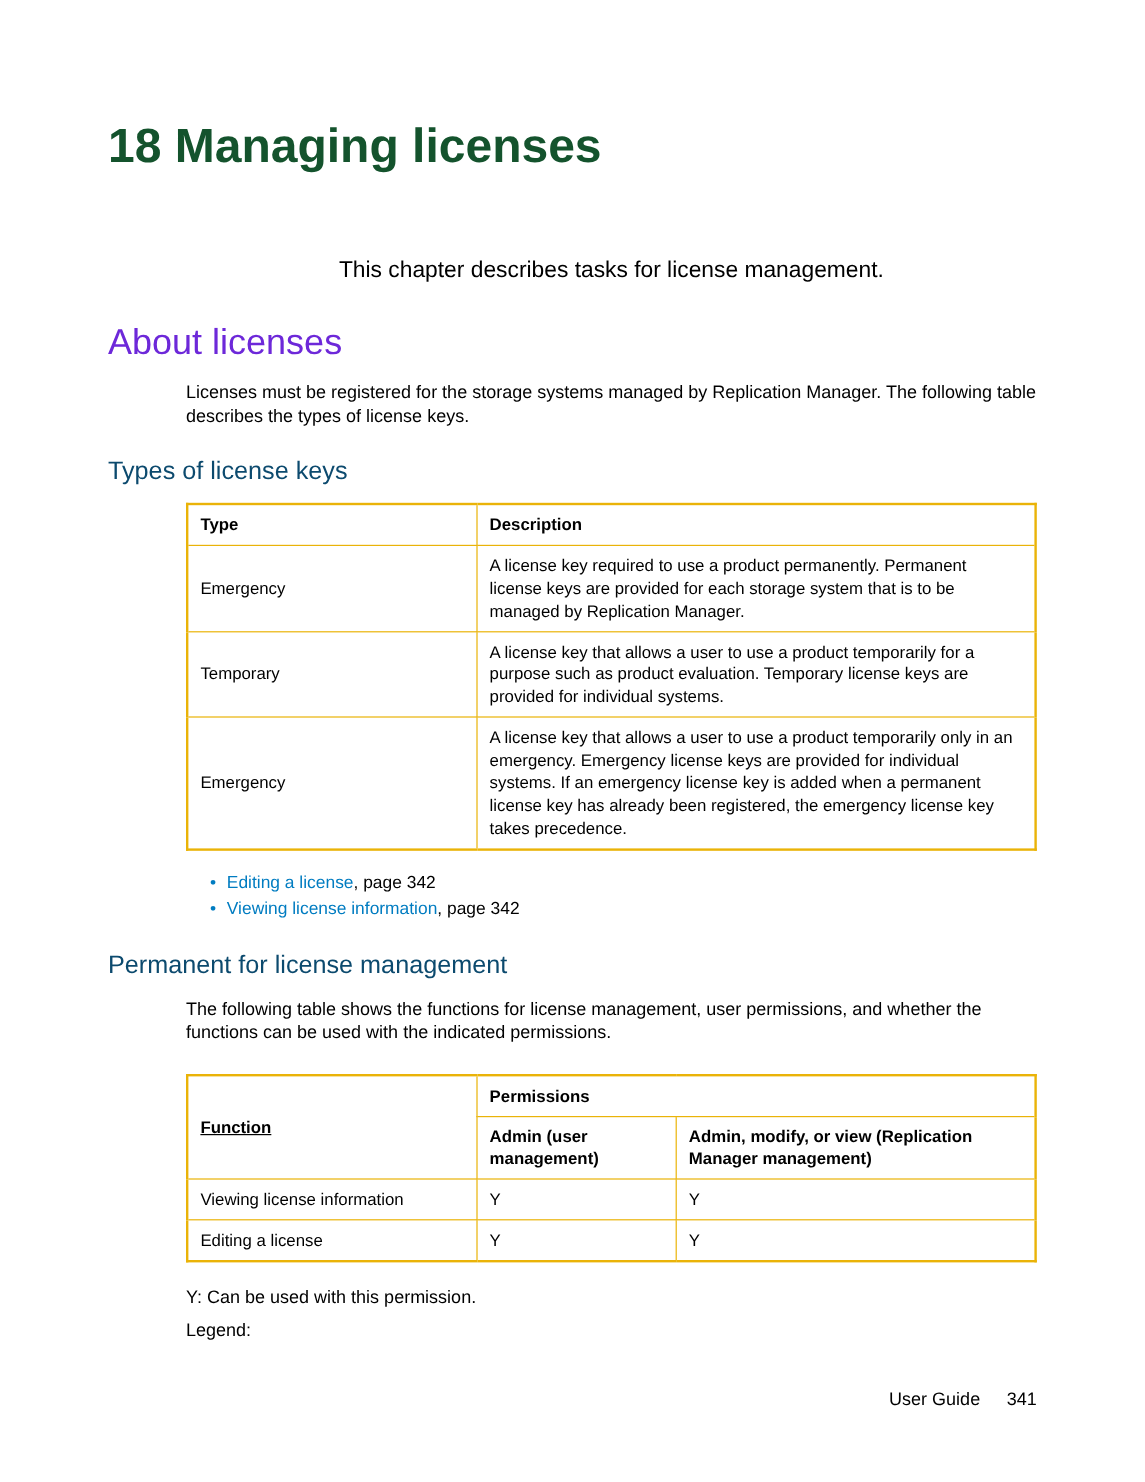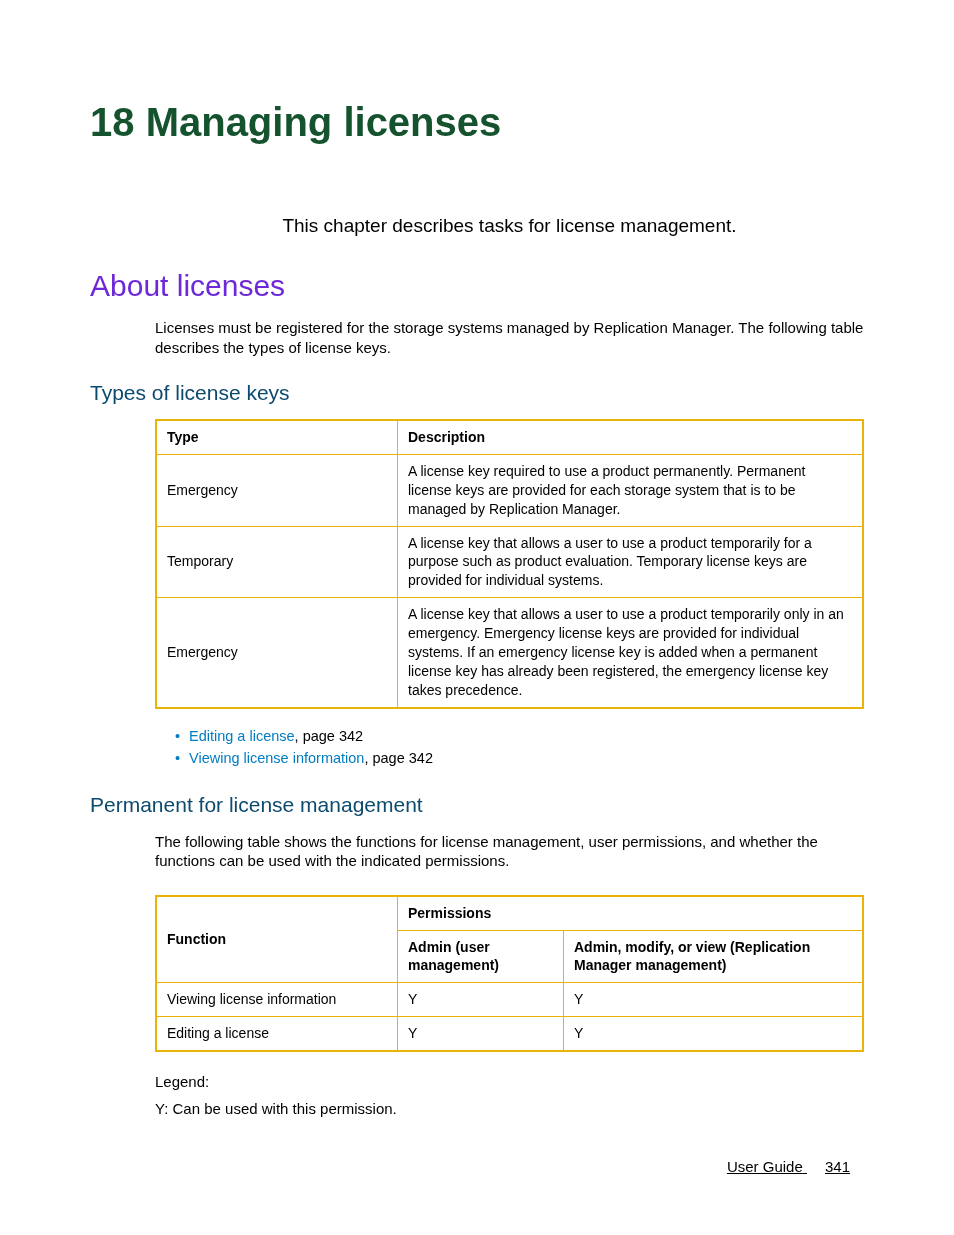--- a/index.html
+++ b/index.html
@@ -65,21 +65,21 @@
     line-height: 1.35;
   }
   table.doc-table thead th {
     font-weight: 700;
   }
   table.doc-table .outer-top { border-top-width: 2px; }
   table.doc-table .outer-bottom { border-bottom-width: 2px; }
   table.doc-table .outer-left { border-left-width: 2px; }
   table.doc-table .outer-right { border-right-width: 2px; }
   .col-type { width: 220px; }
-  .col-func { width: 220px; }
+  .col-func { width: 220px; text-decoration: underline; }
   .col-perm1 { width: 145px; }
 
   .related-block {
     margin-left: 65px;
     font-size: 14.5px;
     margin-bottom: 24px;
   }
   .related-block .rt-heading {
     font-weight: 700;
     margin-bottom: 6px;
@@ -104,23 +104,22 @@
     text-decoration: none;
   }
   .legend {
     margin-left: 65px;
     font-size: 15px;
     line-height: 1.8;
   }
   .footer {
     position: absolute;
     bottom: 60px;
-    right: 104px;
+    right: 90px;
     font-size: 15px;
-    text-decoration: underline;
   }
   .footer .pn { margin-left: 18px; }
 </style>
 </head>
 <body>
 
 <div class="page">
 
   <h1 class="chapter-title">
     <span>18</span>
@@ -190,22 +189,22 @@
       </tr>
       <tr>
         <td class="outer-left outer-bottom">Editing a license</td>
         <td class="outer-bottom">Y</td>
         <td class="outer-right outer-bottom">Y</td>
       </tr>
     </tbody>
   </table>
 
   <div class="legend">
+    <div>Y: Can be used with this permission.</div>
     <div>Legend:</div>
-    <div>Y: Can be used with this permission.</div>
   </div>
 
 </div>
 
 <div class="footer">
   <span>User Guide</span>
   <span class="pn">341</span>
 </div>
 
 </body></html>

